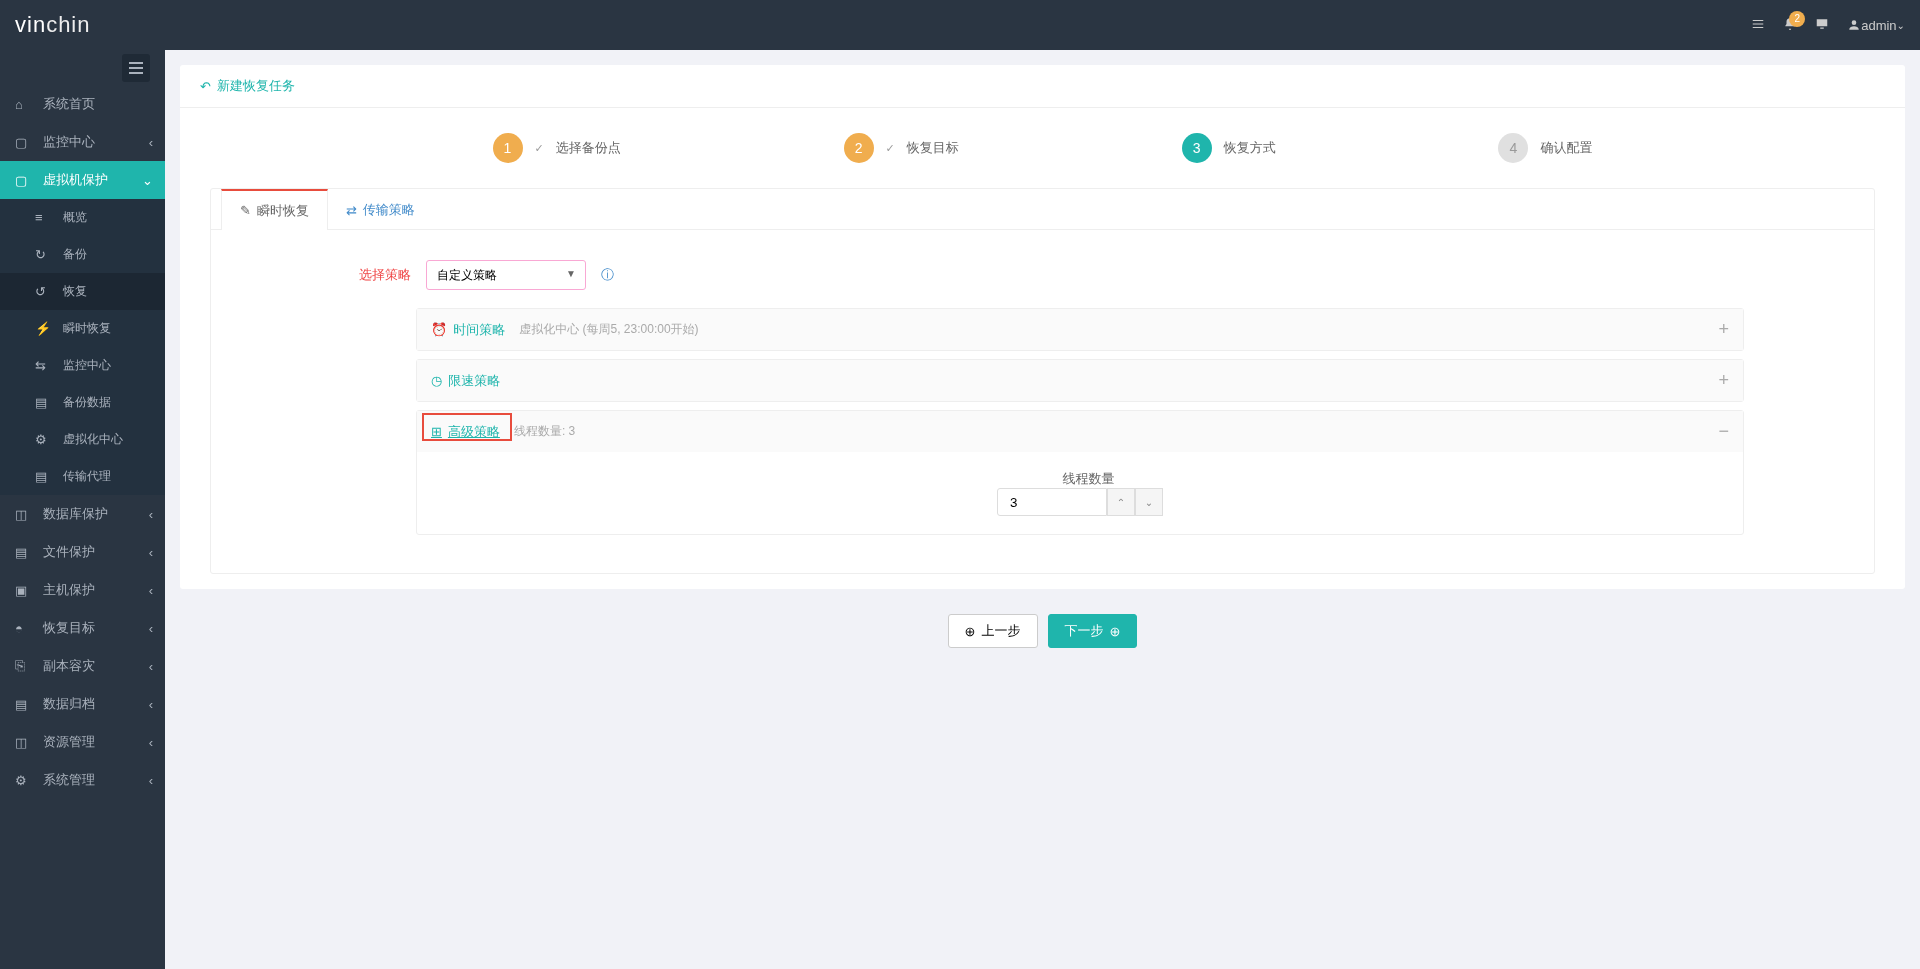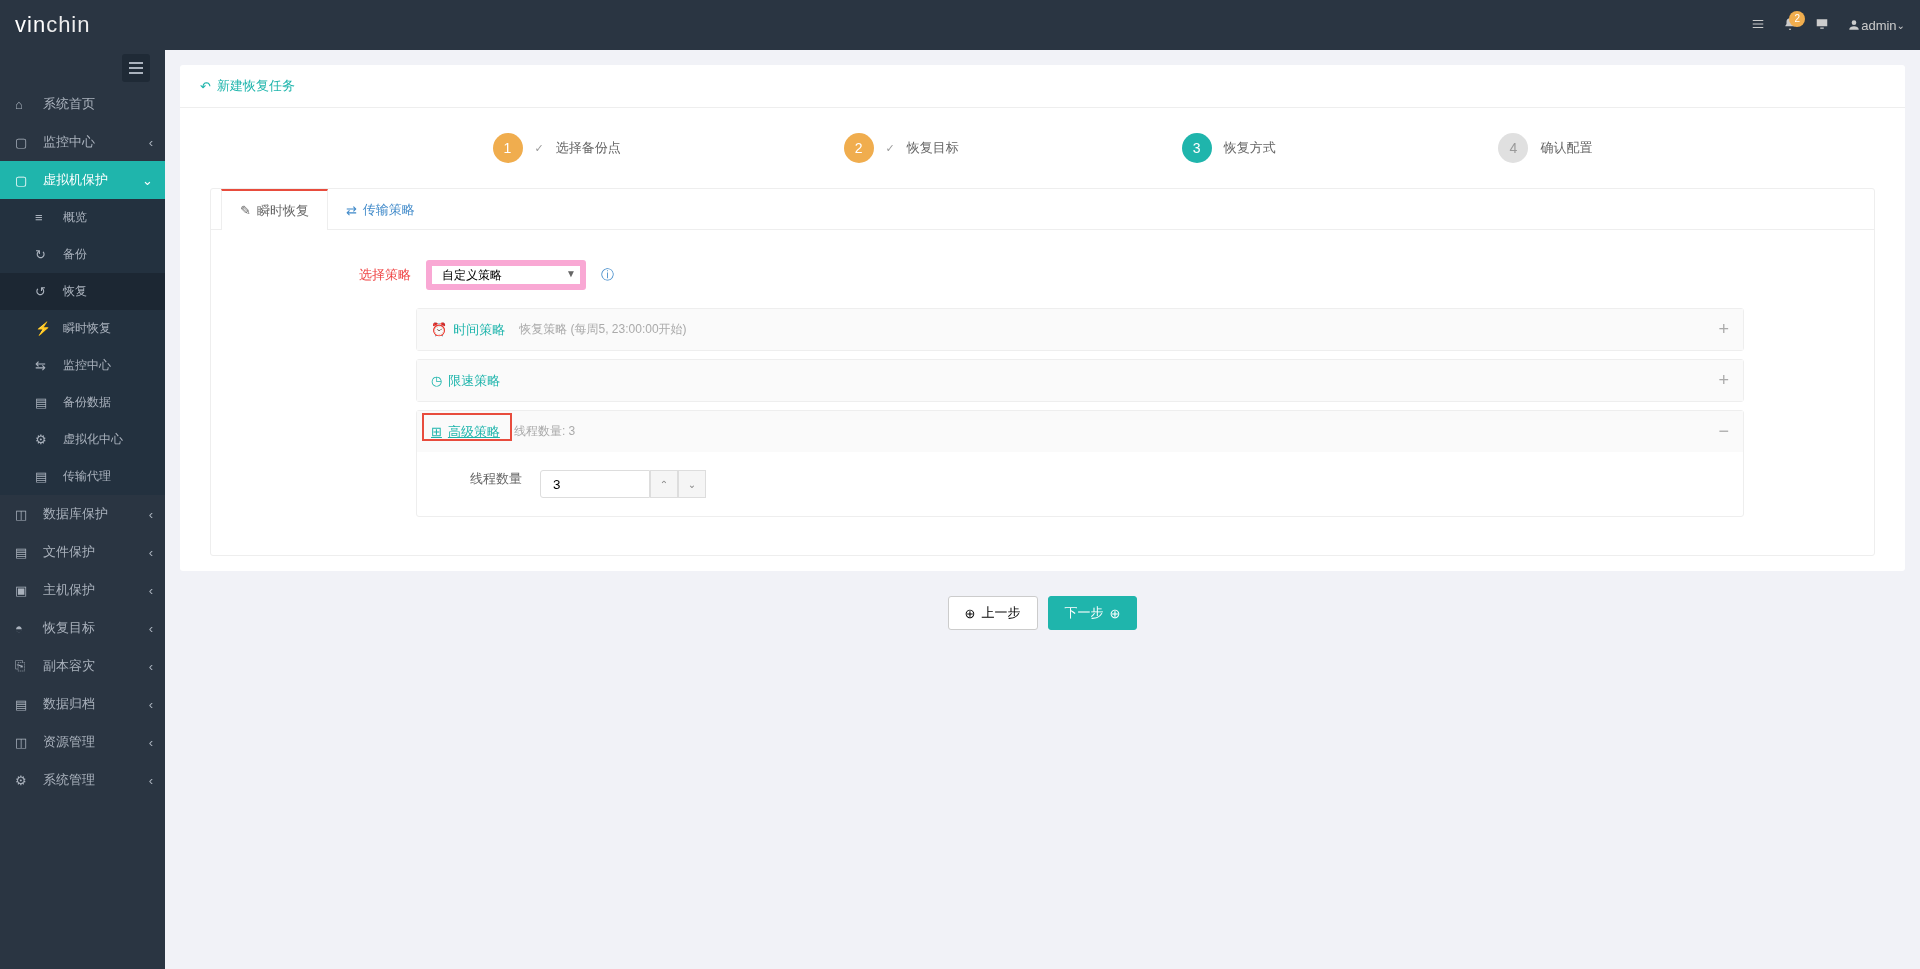--- a/index.html
+++ b/index.html
@@ -37,34 +37,34 @@
 .step-num.done{background:#f0ad4e;}
 .step-num.current{background:#1fb5ac;}
 .step-num.pending{background:#e0e0e0;color:#999;}
 .step .check{color:#999;font-size:11px;}
 .tabs{border-bottom:1px solid #eee;display:flex;padding:0 10px;}
 .tab{padding:10px 18px;cursor:pointer;display:flex;align-items:center;gap:6px;color:#428bca;border-top:2px solid transparent;}
 .tab.active{color:#666;border-top:2px solid #e84c3d;border-left:1px solid #eee;border-right:1px solid #eee;background:#fff;margin-bottom:-1px;}
 .form-area{padding:30px 130px;}
 .form-row{display:flex;align-items:center;margin-bottom:18px;}
 .form-label{width:70px;text-align:right;margin-right:15px;color:#ef4444;}
-.form-input{width:160px;height:30px;border:6px solid #f9a8d4;border-radius:3px;padding:0 10px;font-size:12px;}
+.form-input{width:160px;height:30px;border:1px solid #f9a8d4;border-radius:3px;padding:0 10px;font-size:12px;}
 .select-wrap{position:relative;width:160px;}
 .select-wrap::after{content:'▼';position:absolute;right:10px;top:8px;font-size:10px;pointer-events:none;}
 .info-icon{margin-left:15px;color:#428bca;cursor:pointer;}
 .panels{margin-left:75px;}
 .panel{border:1px solid #eee;border-radius:3px;margin-bottom:8px;}
 .panel-header{padding:10px 14px;display:flex;align-items:center;cursor:pointer;background:#fafafa;}
 .panel-header .ptitle{color:#1fb5ac;margin-right:14px;display:flex;align-items:center;gap:6px;}
 .panel-header .pdesc{color:#aaa;font-size:12px;}
 .panel-header .ptoggle{margin-left:auto;color:#aaa;font-size:18px;font-weight:300;}
 .panel.highlighted .panel-header .ptitle{text-decoration:underline;}
 .highlight-box{position:absolute;border:2px solid #e84c3d;pointer-events:none;}
 .panel-body{padding:18px;}
-.thread-row{display:flex;align-items:flex-start;justify-content:flex-start;}
+.thread-row{display:flex;align-items:center;justify-content:flex-start;flex-direction:column;}
 .thread-row .tlabel{margin-left:35px;margin-right:18px;}
 .spinner{display:flex;}
 .spinner input{width:110px;height:28px;border:1px solid #ddd;border-radius:3px 0 0 3px;padding:0 12px;}
 .spinner-btns{display:flex;flex-direction:row;}
 .spinner-btn{width:28px;height:28px;border:1px solid #ddd;background:#f5f5f5;display:flex;align-items:center;justify-content:center;cursor:pointer;font-size:10px;color:#888;}
 .footer-btns{display:flex;justify-content:center;gap:10px;padding:25px 0;}
 .btn{padding:7px 16px;border-radius:3px;border:1px solid #ccc;background:#fff;cursor:pointer;display:flex;align-items:center;gap:6px;font-size:13px;}
 .btn.primary{background:#1fb5ac;border-color:#1fb5ac;color:#fff;}
 svg{width:14px;height:14px;fill:currentColor;}
 .panel-header{position:relative;}
@@ -249,21 +249,21 @@
               <span class="info-icon">ⓘ</span>
             </div>
 
             <div class="panels">
               <div class="panel">
                 <div class="panel-header">
                   <span class="ptitle">
                       <span>⏰</span>
                       <span>时间策略</span>
                     </span>
-                  <span class="pdesc">恢复策略 (每周5, 23:00:00开始)</span>
+                  <span class="pdesc">虚拟化中心 (每周5, 23:00:00开始)</span>
                   <span class="ptoggle">+</span>
                 </div>
               </div>
 
               <div class="panel">
                 <div class="panel-header">
                   <span class="ptitle">
                       <span>◷</span>
                       <span>限速策略</span>
                     </span>

